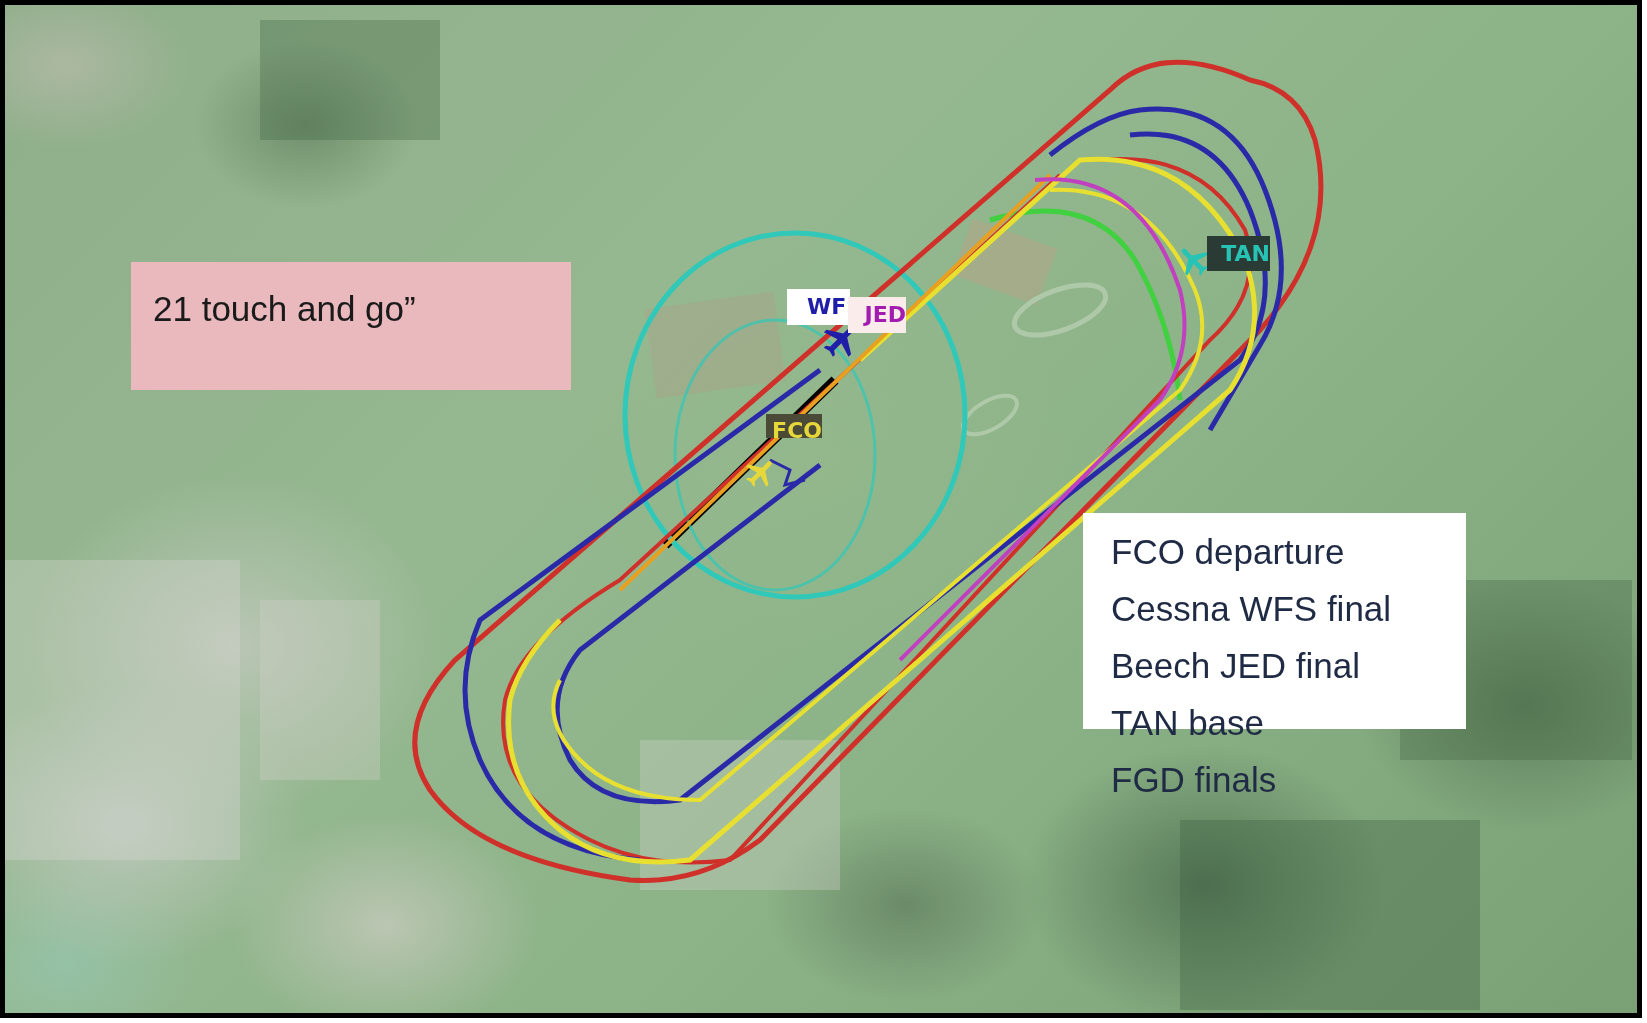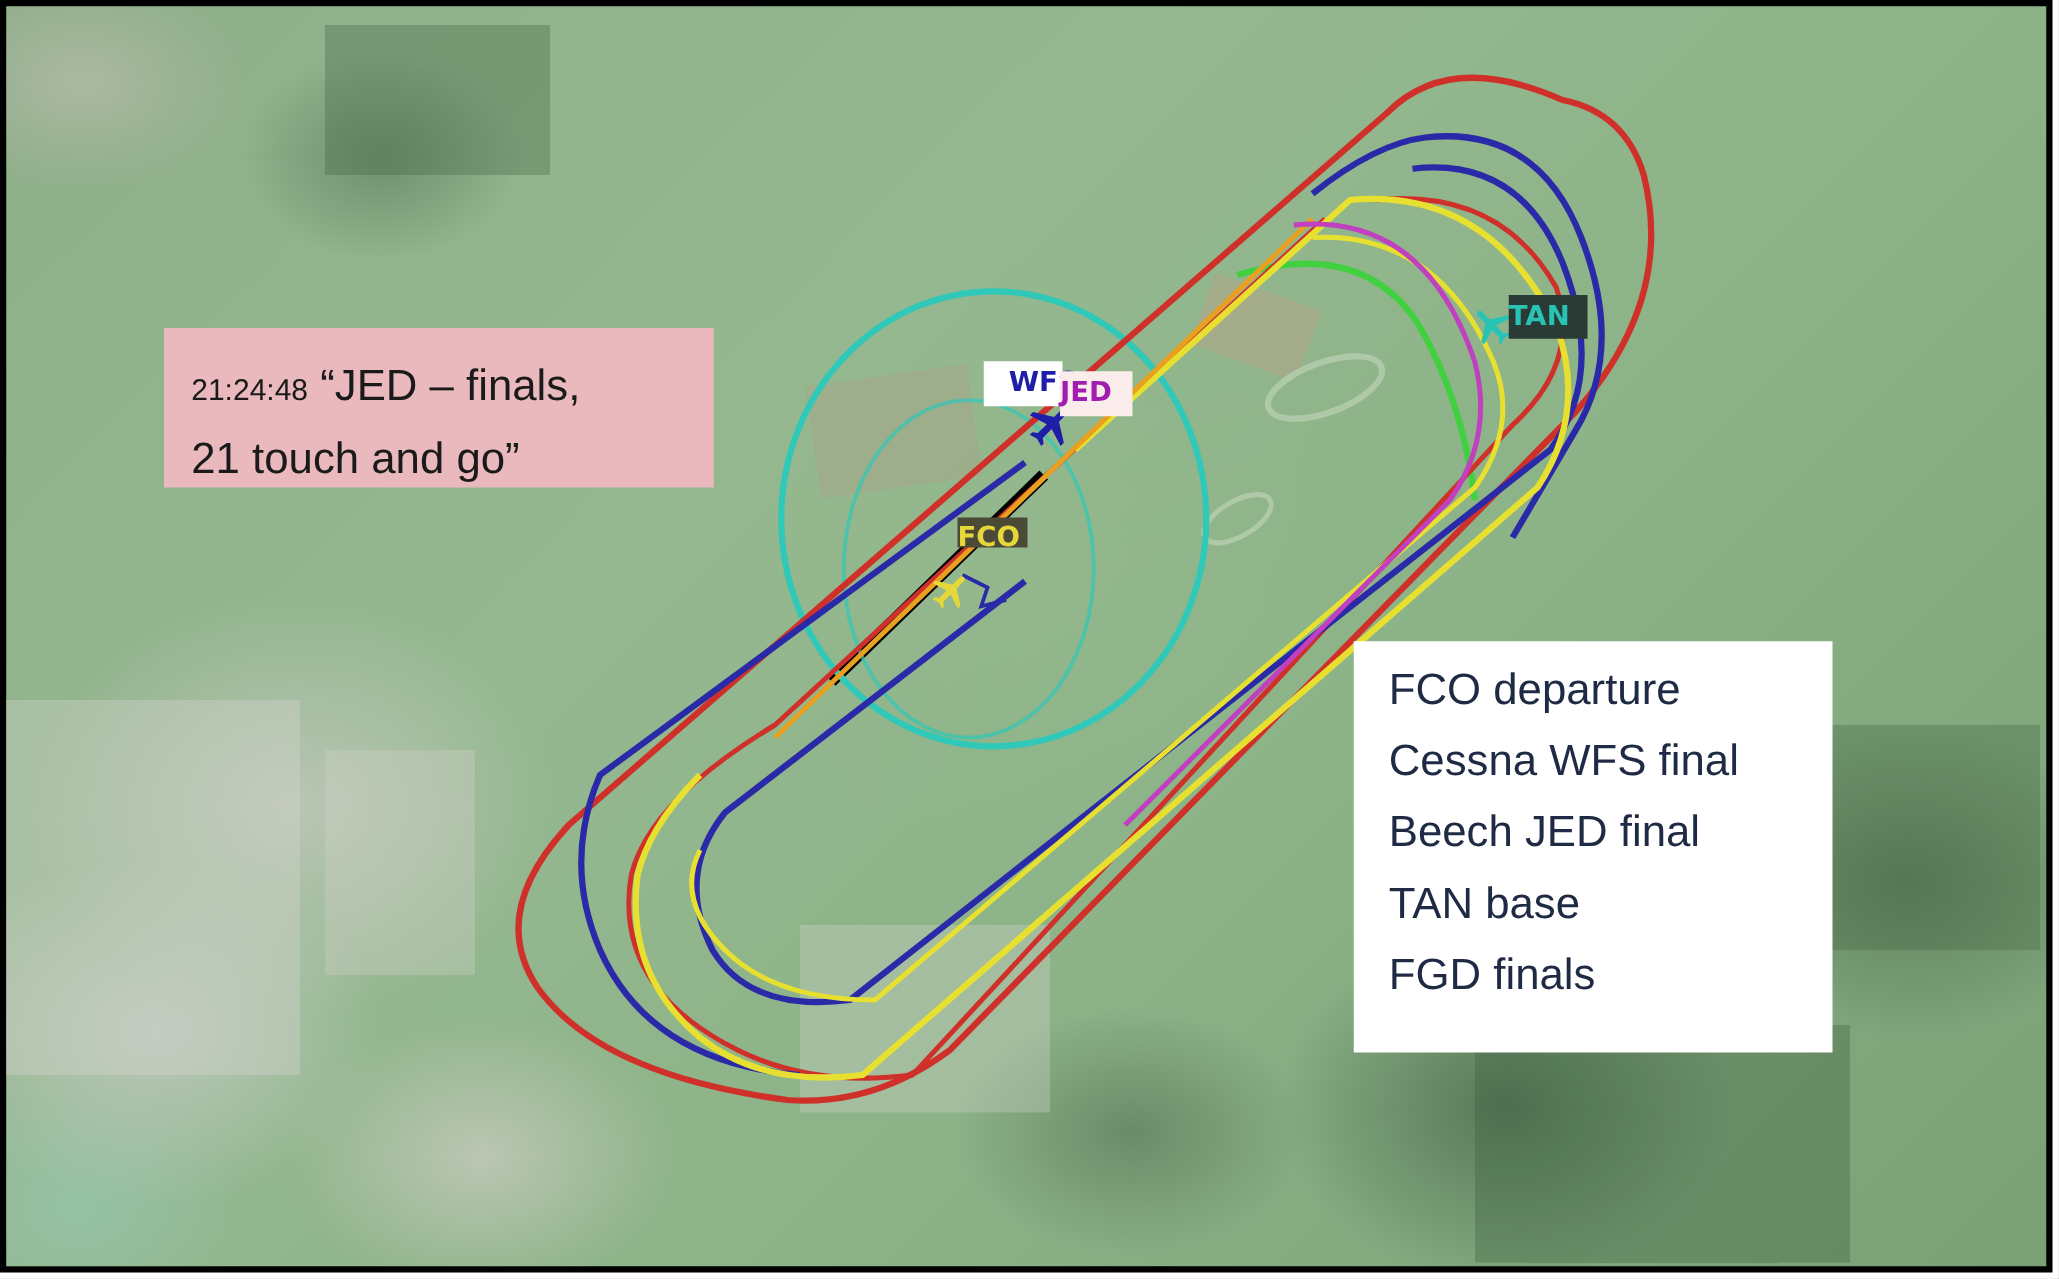--- a/index.html
+++ b/index.html
@@ -31,29 +31,29 @@
   .note-transcript {
     left: 131px; top: 262px; width: 440px; height: 128px;
     background: #e9b9bd;
     padding: 20px 0 0 22px;
     color: #1a1a1a;
   }
   .note-transcript .line1 { font-size: 35px; line-height: 54px; white-space: nowrap; }
   .note-transcript .time { font-size: 24px; }
   .note-transcript .line2 { font-size: 35px; line-height: 54px; white-space: nowrap; }
   .note-status {
-    left: 1083px; top: 513px; width: 383px; height: 329px;
+    left: 1083px; top: 513px; width: 383px; height: 216px;
     background: #ffffff;
     padding: 10px 0 0 28px;
     color: #1f2a44;
   }
   .note-status .status-line { font-size: 35px; line-height: 57px; white-space: nowrap; }
   .tag {
     position: absolute; font-weight: bold; font-family: "DejaVu Sans", sans-serif;
-    box-sizing: border-box; text-align: left;
+    box-sizing: border-box; text-align: right;
   }
   .tag-wfs { left: 787px; top: 289px; width: 63px; height: 36px; background: #ffffff; color: #1e1ea8; font-size: 22px; line-height: 36px; padding-left: 20px; }
   .tag-jed { left: 848px; top: 297px; width: 58px; height: 36px; background: #fbecec; color: #a21caf; font-size: 22px; line-height: 36px; }
   .tag-fco { left: 766px; top: 414px; width: 56px; height: 24px; background: #4a4a36; color: #e6d73a; font-size: 22px; line-height: 34px; }
   .tag-tan { left: 1207px; top: 236px; width: 63px; height: 35px; background: #2a3a34; color: #27c3b4; font-size: 22px; line-height: 35px; }
   .plane { position: absolute; }
 </style>
 </head>
 <body>
 
@@ -107,24 +107,20 @@
     <svg class="plane" style="left:1170px;top:236px;" width="38" height="38" viewBox="0 0 24 24">
       <path d="M21 16v-2l-8-5V3.5a1.5 1.5 0 0 0-3 0V9l-8 5v2l8-2.5V19l-2 1.5V22l3.5-1 3.5 1v-1.5L13 19v-5.5z" fill="#27c3b4" transform="rotate(-45 12 12)"></path>
     </svg>
 
     <div class="tag tag-wfs" style="margin-left:-5px;margin-top:-5px;">WFS</div>
     <div class="tag tag-jed" style="margin-left:-5px;margin-top:-5px;">JED</div>
     <div class="tag tag-fco" style="margin-left:-5px;margin-top:-5px;">FCO</div>
     <div class="tag tag-tan" style="margin-left:-5px;margin-top:-5px;">TAN</div>
 
     <div class="note note-transcript" style="margin-left:-5px;margin-top:-5px;">
-      <div class="line1">
-        <span class="time">21:24:48</span>
-        <span>“JED – finals,</span>
-      </div>
       <div class="line2">21 touch and go”</div>
     </div>
 
     <div class="note note-status" style="margin-left:-5px;margin-top:-5px;">
       <div class="status-line">FCO departure</div>
       <div class="status-line">Cessna WFS final</div>
       <div class="status-line">Beech JED final</div>
       <div class="status-line">TAN base</div>
       <div class="status-line">FGD finals</div>
     </div>

